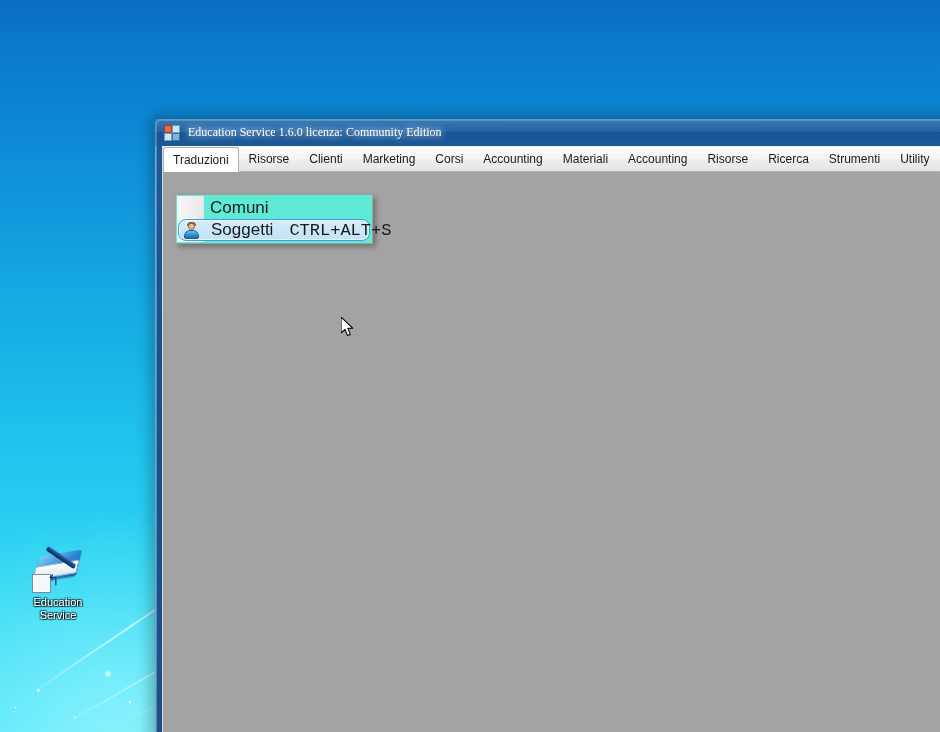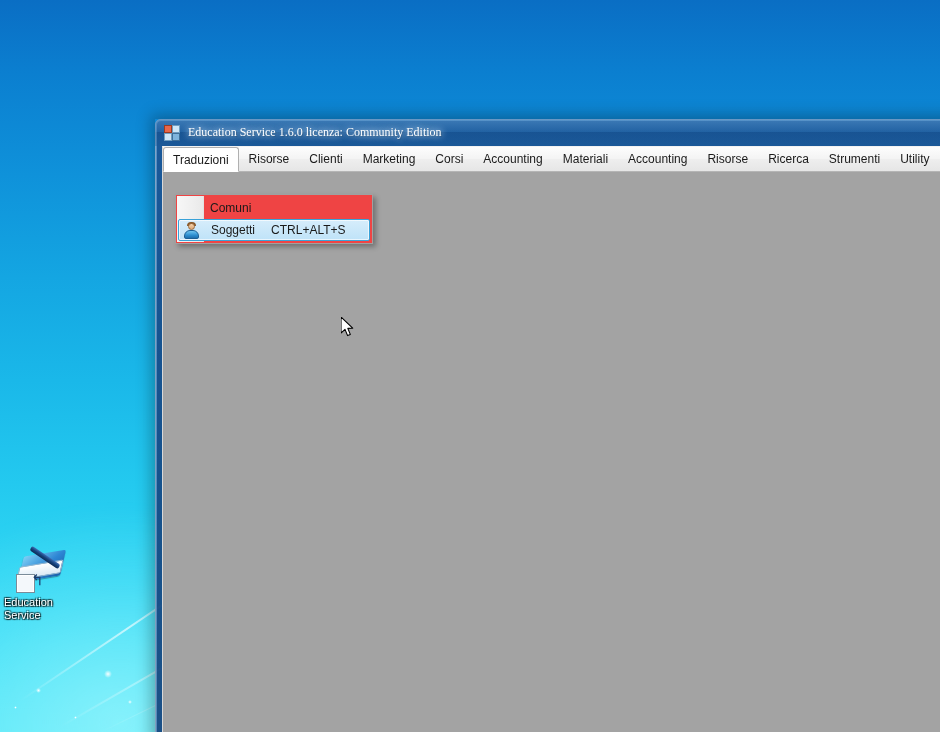--- a/index.html
+++ b/index.html
@@ -56,24 +56,24 @@
   .sparkle {
     position: absolute;
     background: radial-gradient(circle, rgba(255,255,255,0.95) 0%, rgba(255,255,255,0) 70%);
     border-radius: 50%;
     pointer-events: none;
   }
 
   
   #desk-icon {
     position: absolute;
-    left: 4px;
+    left: 20px;
     top: 545px;
     width: 76px;
-    text-align: left;
+    text-align: center;
     cursor: default;
     user-select: none;
   }
   #desk-icon-img {
     position: relative;
     width: 52px;
     height: 48px;
     margin: 0 auto;
   }
   
@@ -267,26 +267,26 @@
     position: relative;
     z-index: 30;
   }
 
   
   #dropdown {
     position: absolute;
     left: 12px;
     top: 47px;
     width: 196px;
-    background: #ef4444;
+    background: #5eead4;
     border: 1px solid #a0a0a0;
     box-shadow: 3px 3px 5px rgba(0,0,0,0.30);
     z-index: 25;
     padding: 2px 0 2px 0;
-    font-size: 12px;
+    font-size: 17px;
     user-select: none;
   }
   #dropdown-gutter {
     position: absolute;
     left: 1px; top: 1px; bottom: 1px;
     width: 26px;
     background: linear-gradient(to right, #f7f7f7 0%, #efefef 60%, #e9e9e9 100%);
     border-right: 1px solid #e2e2e2;
   }
   .mi {
@@ -299,26 +299,27 @@
     cursor: default;
     z-index: 2;
     box-sizing: border-box;
     font-family: "Liberation Sans", sans-serif;
   }
   .mi.selected {
     background: linear-gradient(to bottom, #d6edfb 0%, #bfe3f8 100%);
     border: 1px solid #39a2d8;
     margin: 0 2px;
     padding-left: 32px;
-    border-radius: 2px;
+    border-radius: 8px;
     box-shadow: inset 0 0 0 1px rgba(255,255,255,0.65);
   }
   .mi-shortcut {
     margin-left: 16px;
     color: #1a1a1a;
+    font-family: Liberation Mono, monospace;
   }
   
   .mi-icon {
     position: absolute;
     left: 4px;
     top: 2px;
     width: 17px;
     height: 17px;
   }
   .usr-head {

